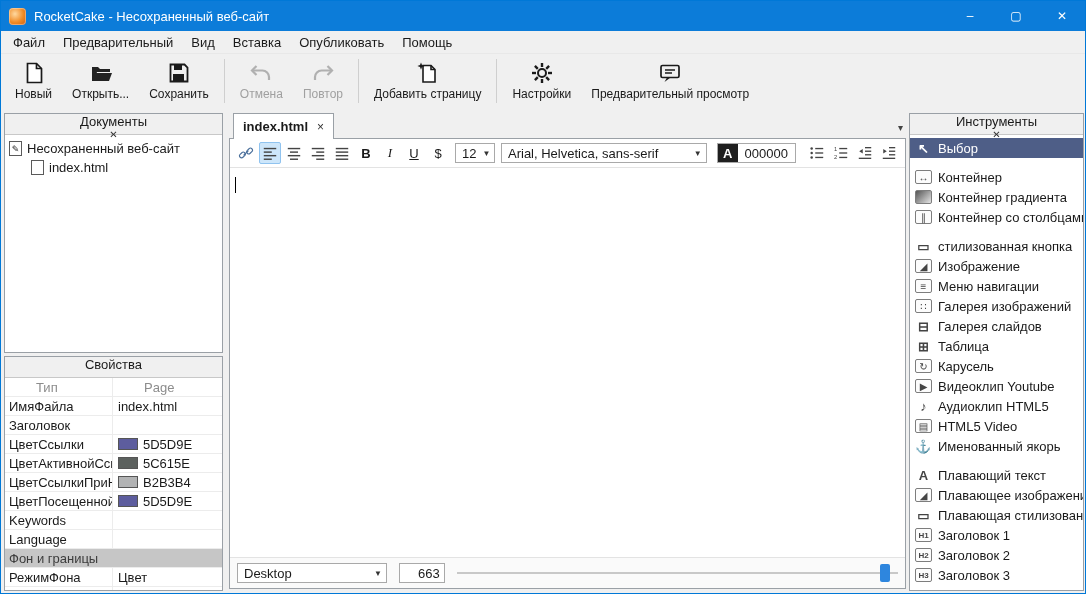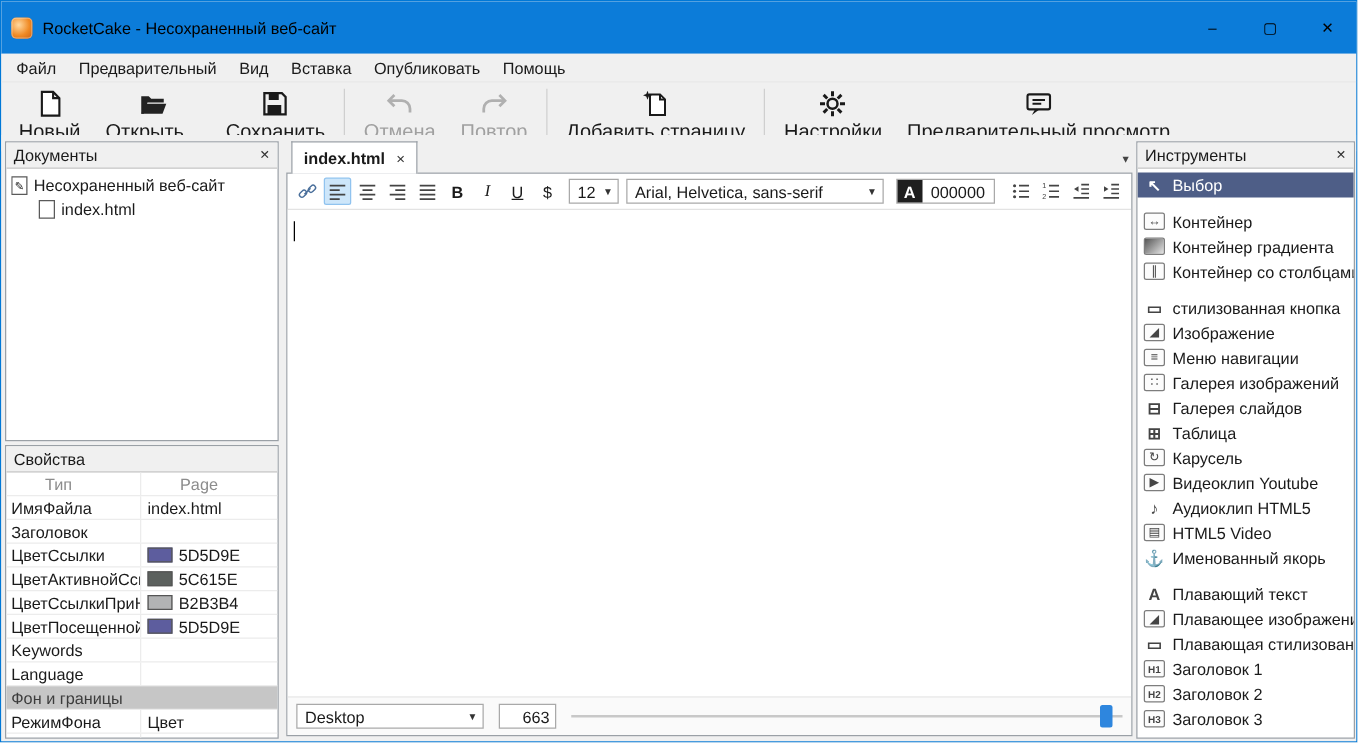--- a/index.html
+++ b/index.html
@@ -1,42 +1,42 @@
 <!DOCTYPE html>
 <html><head>
 <meta charset="utf-8">
 <style>
   html,body{margin:0;padding:0;}
   body{width:1086px;height:594px;font-family:"Liberation Sans",sans-serif;font-size:13px;color:#1a1a1a;background:#fff;}
   .window{position:relative;width:1086px;height:594px;box-sizing:border-box;border:1px solid #0078d7;overflow:hidden;background:#f0f0f0;}
 
   
-  .titlebar{height:42px;background:#0c7cd9;display:flex;align-items:center;color:#000000;}
+  .titlebar{height:30px;background:#0c7cd9;display:flex;align-items:center;color:#ffffff;}
   .app-icon{width:17px;height:17px;margin:0 8px;border-radius:4px;background:radial-gradient(circle at 35% 35%,#ffd9a0,#f08a24 55%,#c95e14);box-shadow:inset 0 0 0 1px rgba(255,255,255,.35);}
   .title-text{font-size:13px;}
   .win-controls{margin-left:auto;display:flex;height:100%;}
   .win-btn{width:46px;display:flex;align-items:center;justify-content:center;font-size:12px;}
 
   
   .menubar{height:22px;background:#f0f0f0;display:flex;align-items:center;padding-left:3px;}
   .menu-item{padding:0 9px;height:100%;display:flex;align-items:center;}
 
   
   .toolbar{height:54px;background:#f0f0f0;display:flex;align-items:center;padding:0 4px;border-bottom:1px solid #d9d9d9;border-top:1px solid #e8e8e8;}
   .tb-btn{display:flex;flex-direction:column;align-items:center;justify-content:center;padding:2px 10px;height:48px;}
   .tb-btn .ico{width:24px;height:24px;}
   .tb-btn .ico svg{width:100%;height:100%;}
-  .tb-btn .lbl{font-size:16px;margin-top:2px;white-space:nowrap;color:#1a1a1a;}
+  .tb-btn .lbl{font-size:12px;margin-top:2px;white-space:nowrap;color:#1a1a1a;}
   .tb-btn.disabled .lbl{color:#a0a0a0;}
   .tb-sep{width:1px;height:44px;background:#cfcfcf;margin:0 5px;}
 
   
   .main{position:absolute;top:107px;left:0;right:0;bottom:0;background:#f0f0f0;}
   .panel{position:absolute;background:#fff;border:1px solid #9aa0a6;box-sizing:border-box;overflow:hidden;}
-  .panel-header{height:20px;background:#f0f0f0;display:flex;align-items:center;justify-content:space-between;padding:0 6px;border-bottom:1px solid #c8c8c8;}
+  .panel-header{height:20px;background:#f0f0f0;display:flex;align-items:center;justify-content:space-between;padding:0 6px;border-bottom:1px solid #c8c8c8;flex-direction:column;}
   .panel-close{font-size:10px;color:#333;}
 
   
   .docs-panel{left:3px;top:5px;width:219px;height:240px;}
   .tree{padding:4px 4px;}
   .tree-row{display:flex;align-items:center;height:19px;white-space:nowrap;overflow:hidden;}
   .tree-row.child{padding-left:22px;}
   .page-icon{width:11px;min-width:11px;height:13px;border:1px solid #5a5a5a;background:#fff;margin-right:5px;position:relative;display:inline-flex;align-items:center;justify-content:center;font-size:9px;}
 
   

